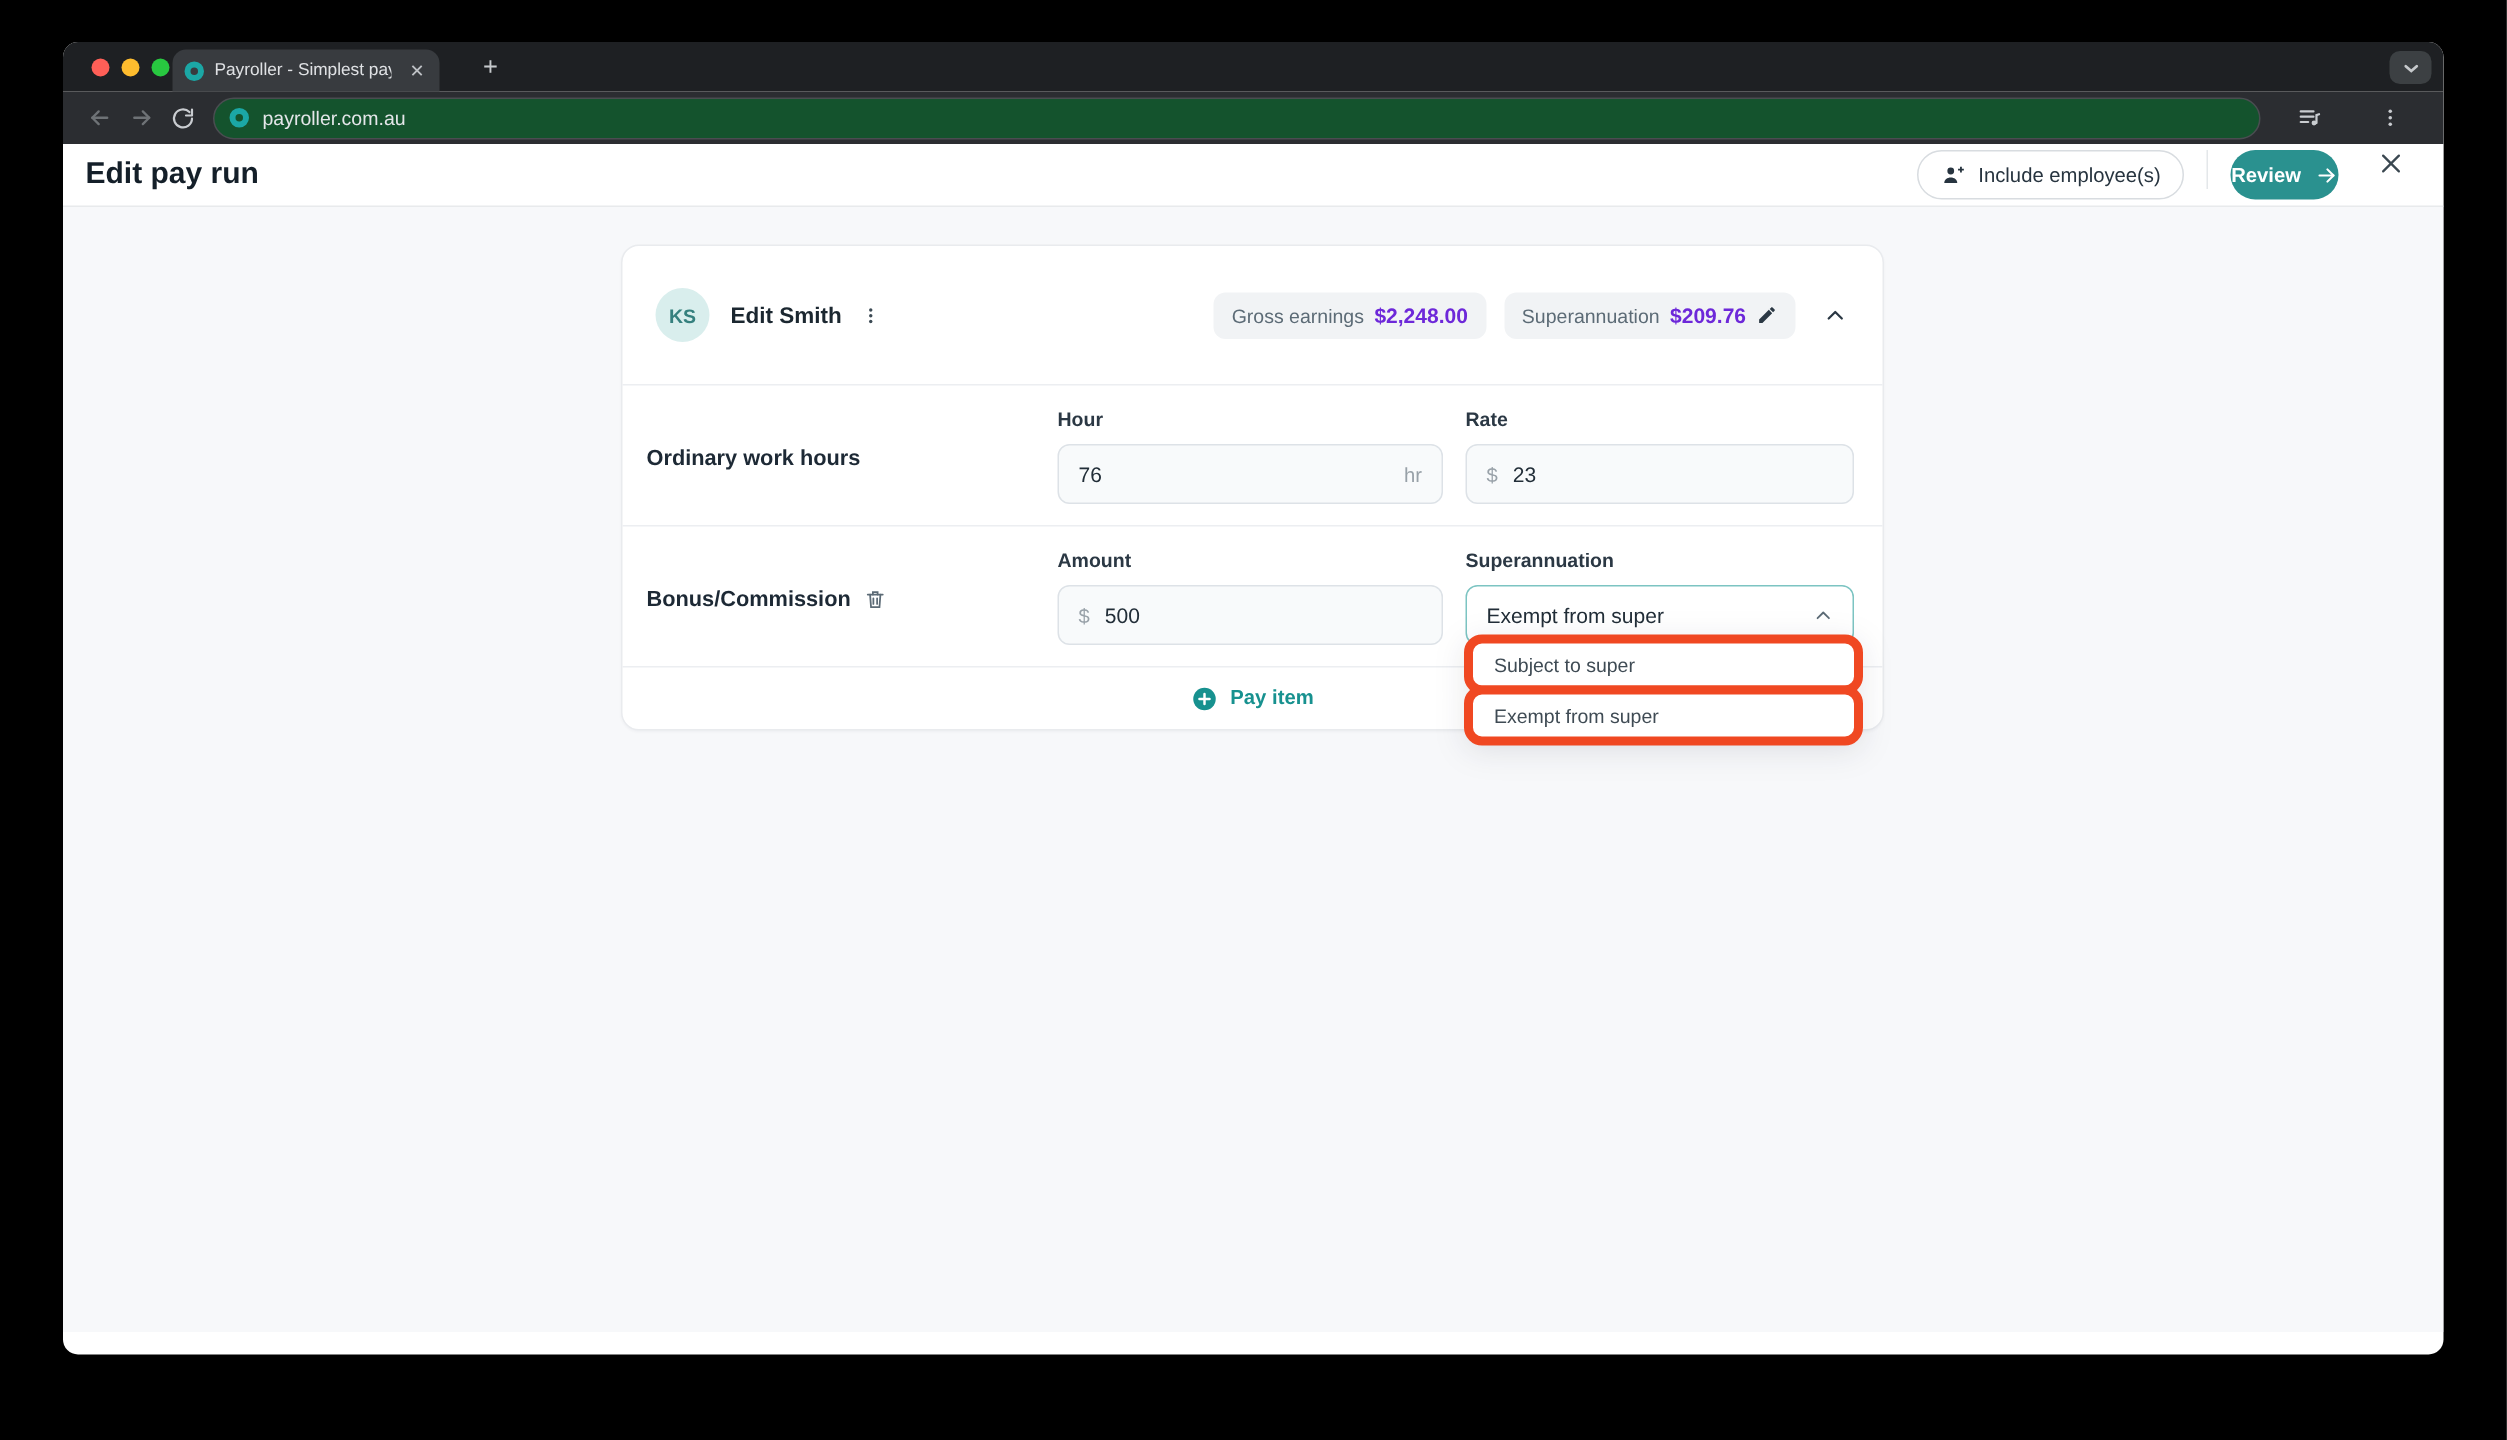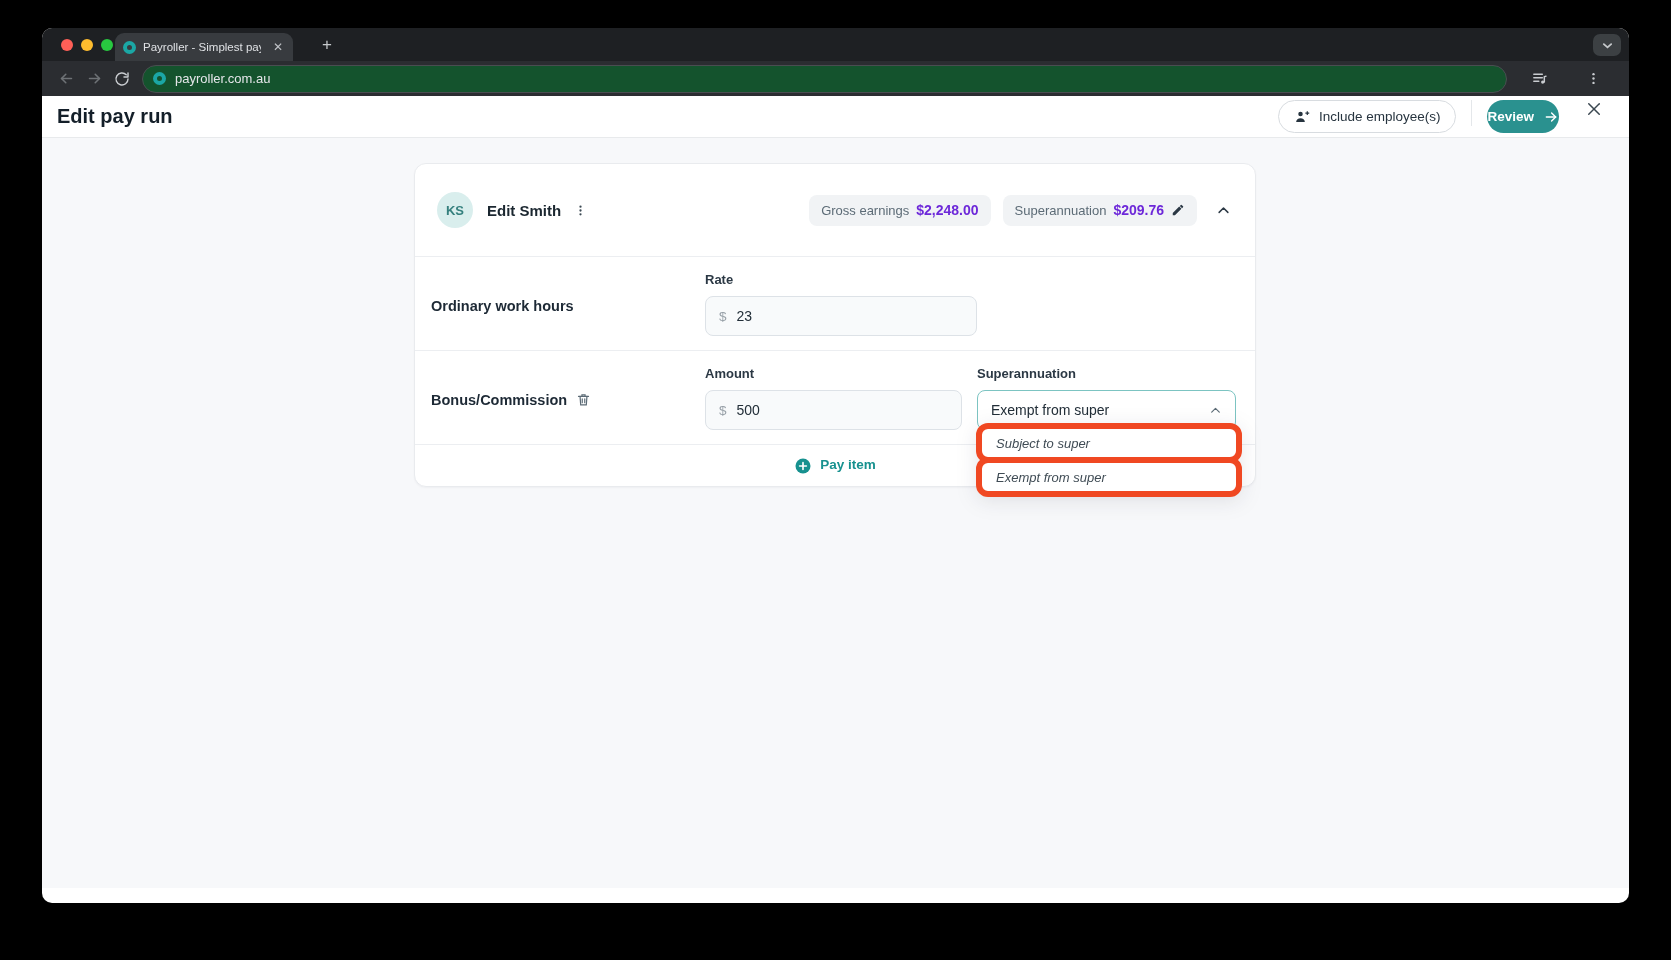--- a/index.html
+++ b/index.html
@@ -65,21 +65,21 @@
   .suffix { margin-left:auto; color:#98a1a8; font-size:13.5px; padding-left:8px; }
   .prefix { color:#98a1a8; font-size:13.5px; margin-right:10px; }
   .select { height:40px; border:1.5px solid #7cc4c2; border-radius:8px; background:#fff; display:flex; align-items:center; padding:0 13px; font-size:14px; color:#222e38; }
   .select .chev { margin-left:auto; color:#5c6b76; display:flex; }
 
   .card-footer { border-top:1px solid #eceef1; height:42px; display:flex; align-items:center; justify-content:center; }
   .pay-item { display:flex; align-items:flex-start; gap:8px; font-size:13.5px; font-weight:600; color:#17918f; }
 
   
   .annotation { position:absolute; left:934px; top:285px; width:266px; z-index:5; filter:drop-shadow(0 4px 10px rgba(16,24,40,.10)); }
-  .ann-box { border:6px solid #f04822; border-radius:12px; background:#fff; height:40px; display:flex; align-items:center;font-style:italic; }
+  .ann-box { border:6px solid #f04822; border-radius:12px; background:#fff; height:40px; display:flex; align-items:center; }
   .ann-box + .ann-box { margin-top:-6px; }
   .opt { font-size:13px; color:#3f4b54; padding:0 14px; white-space:nowrap; }
 </style>
 </head>
 <body>
 
 <div class="canvas">
   <div class="window">
 
     <div class="tabstrip">
@@ -204,20 +204,27 @@
             <svg width="15" height="15" viewBox="0 0 24 24" fill="none" stroke="currentColor" stroke-width="2.4" stroke-linecap="round" stroke-linejoin="round">
                 <path d="M5 15l7-7 7 7"></path>
               </svg>
           </div>
         </div>
 
         <div class="hdiv"></div>
 
         <div class="row">
           <div class="section-title">Ordinary work hours</div>
+          <div class="fcol">
+            <div class="flabel">Hour</div>
+            <div class="field w257">
+              <input value="76" style="">
+              <span class="suffix">hr</span>
+            </div>
+          </div>
           <div class="fcol">
             <div class="flabel">Rate</div>
             <div class="field">
               <span class="prefix">$</span>
               <input value="23" style="">
             </div>
           </div>
         </div>
 
         <div class="hdiv"></div>

